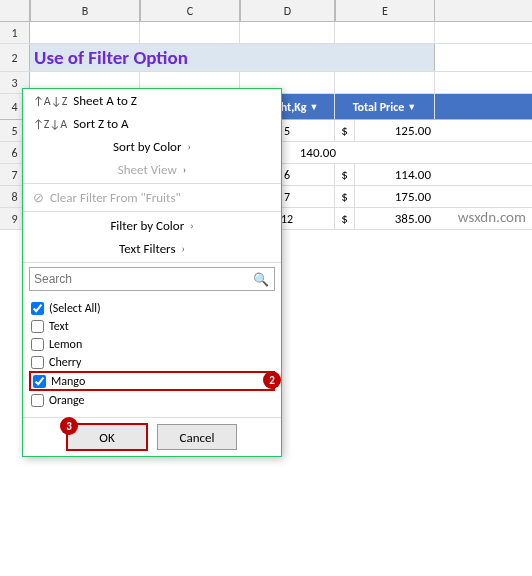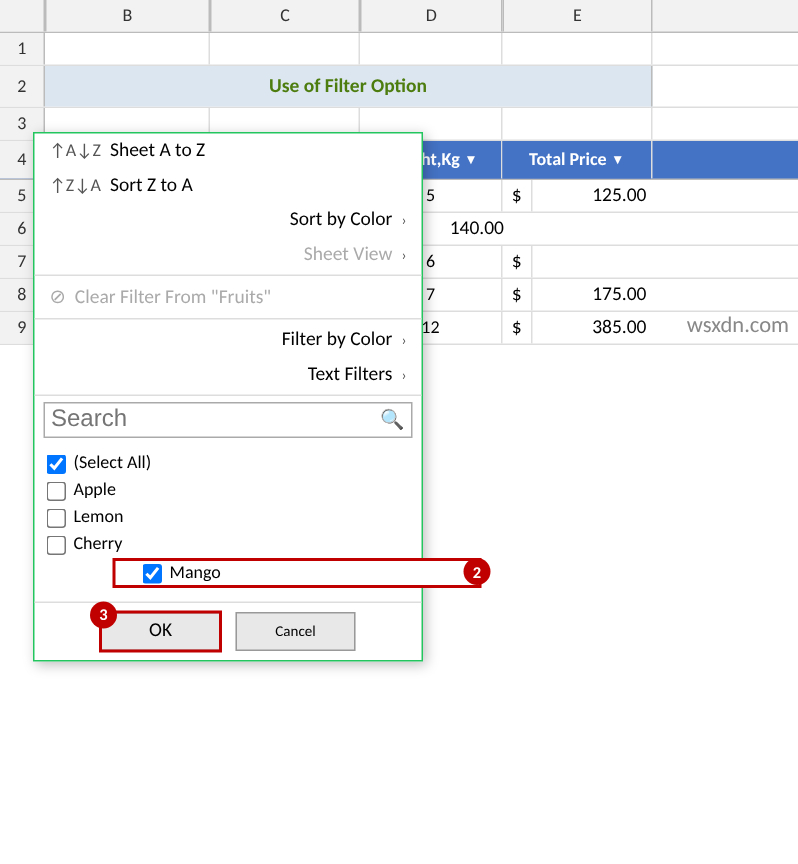--- a/index.html
+++ b/index.html
@@ -56,24 +56,24 @@
       font-size: 12px;
       overflow: hidden;
     }
     .cell.b { width: 110px; }
     .cell.c { width: 100px; }
     .cell.d { width: 95px; justify-content: center; }
     .cell.e { width: 100px; }
 
     .cell.title-cell {
       background: #dce6f1;
-      justify-content: center;
+      justify-content: flex-start;
       font-weight: bold;
-      font-size: 13px;
-      color: #4d7c0f;
+      font-size: 19px;
+      color: #6d28d9;
     }
 
     .cell.col-header-cell {
       background: #4472c4;
       color: #fff;
       font-weight: bold;
       justify-content: center;
       position: relative;
     }
     .cell.col-header-cell.fruits-cell {
@@ -142,21 +142,21 @@
       align-items: center;
       color: #000;
       gap: 6px;
       white-space: nowrap;
     }
     .menu-item.disabled {
       color: #aaa;
       cursor: default;
     }
     .menu-item.has-arrow {
-      justify-content: flex-end;
+      justify-content: center;
     }
     .menu-arrow {
       font-size: 10px;
       color: #555;
     }
 
     .menu-divider {
       height: 1px;
       background: #ddd;
       margin: 2px 0;
@@ -174,21 +174,21 @@
       align-items: center;
       border: 1px solid #aaa;
       background: #fff;
       height: 24px;
       padding: 0 4px;
     }
     .search-input {
       border: none;
       outline: none;
       flex: 1;
-      font-size: 16px;
+      font-size: 12px;
       color: #555;
       background: transparent;
     }
     .search-icon-span {
       font-size: 13px;
       color: #555;
     }
 
     
     .checkbox-list {
@@ -206,22 +206,21 @@
     .checkbox-item input[type="checkbox"] {
       width: 13px;
       height: 13px;
       margin: 0;
       cursor: pointer;
     }
 
     .mango-highlight {
       border: 2px solid #c00000;
       background: #fff;
-      padding: 1px 30px 1px 18px;
-      margin-left: 46px;
+      padding: 1px 30px 1px 2px;
     }
     .mango-badge {
       width: 18px;
       height: 18px;
       border-radius: 50%;
       background: #c00000;
       color: #fff;
       font-size: 11px;
       font-weight: bold;
       display: flex;
@@ -257,21 +256,21 @@
     .btn-ok-highlight {
       outline: 2px solid #c00000;
       outline-offset: -1px;
     }
     .btn-cancel {
       width: 80px;
       height: 26px;
       background: #e8e8e8;
       border: 1px solid #999;
       cursor: pointer;
-      font-size: 10px;
+      font-size: 13px;
       display: flex;
       align-items: center;
       justify-content: center;
     }
     .ok-badge {
       width: 18px;
       height: 18px;
       border-radius: 50%;
       background: #c00000;
       color: #fff;
@@ -374,20 +373,21 @@
       <div class="dollar-val">140.00</div>
     </div>
   </div>
   <div class="spreadsheet-row">
     <div class="row-num-col">7</div>
     <div class="cell b"></div>
     <div class="cell c">0</div>
     <div class="cell d">6</div>
     <div class="dollar-cell">
       <div class="dollar-sign">$</div>
+      <div class="dollar-val">114.00</div>
     </div>
   </div>
   <div class="spreadsheet-row">
     <div class="row-num-col">8</div>
     <div class="cell b"></div>
     <div class="cell c">0</div>
     <div class="cell d">7</div>
     <div class="dollar-cell">
       <div class="dollar-sign">$</div>
       <div class="dollar-val">175.00</div>
@@ -442,35 +442,39 @@
       <span class="search-icon-span">🔍</span>
     </div>
 
     <div class="checkbox-list">
       <div class="checkbox-item">
         <input type="checkbox" checked="" style="">
         <span>(Select All)</span>
       </div>
       <div class="checkbox-item">
         <input type="checkbox" style="">
-        <span>Apple</span>
+        <span>Text</span>
       </div>
       <div class="checkbox-item">
         <input type="checkbox" style="">
         <span>Lemon</span>
       </div>
       <div class="checkbox-item">
         <input type="checkbox" style="">
         <span>Cherry</span>
       </div>
       <div class="checkbox-item mango-highlight" style="position:relative; display:inline-flex; width:100%;">
         <input type="checkbox" checked="" style="">
         <span>Mango</span>
         <div class="mango-badge">2</div>
       </div>
+      <div class="checkbox-item">
+        <input type="checkbox" style="">
+        <span>Orange</span>
+      </div>
     </div>
 
     <div class="menu-buttons">
       <div class="btn-ok btn-ok-highlight" style="position:relative;">
         <div class="ok-badge">3</div>
         <span>OK</span>
       </div>
       <div class="btn-cancel">
         <span>Cancel</span>
       </div>

